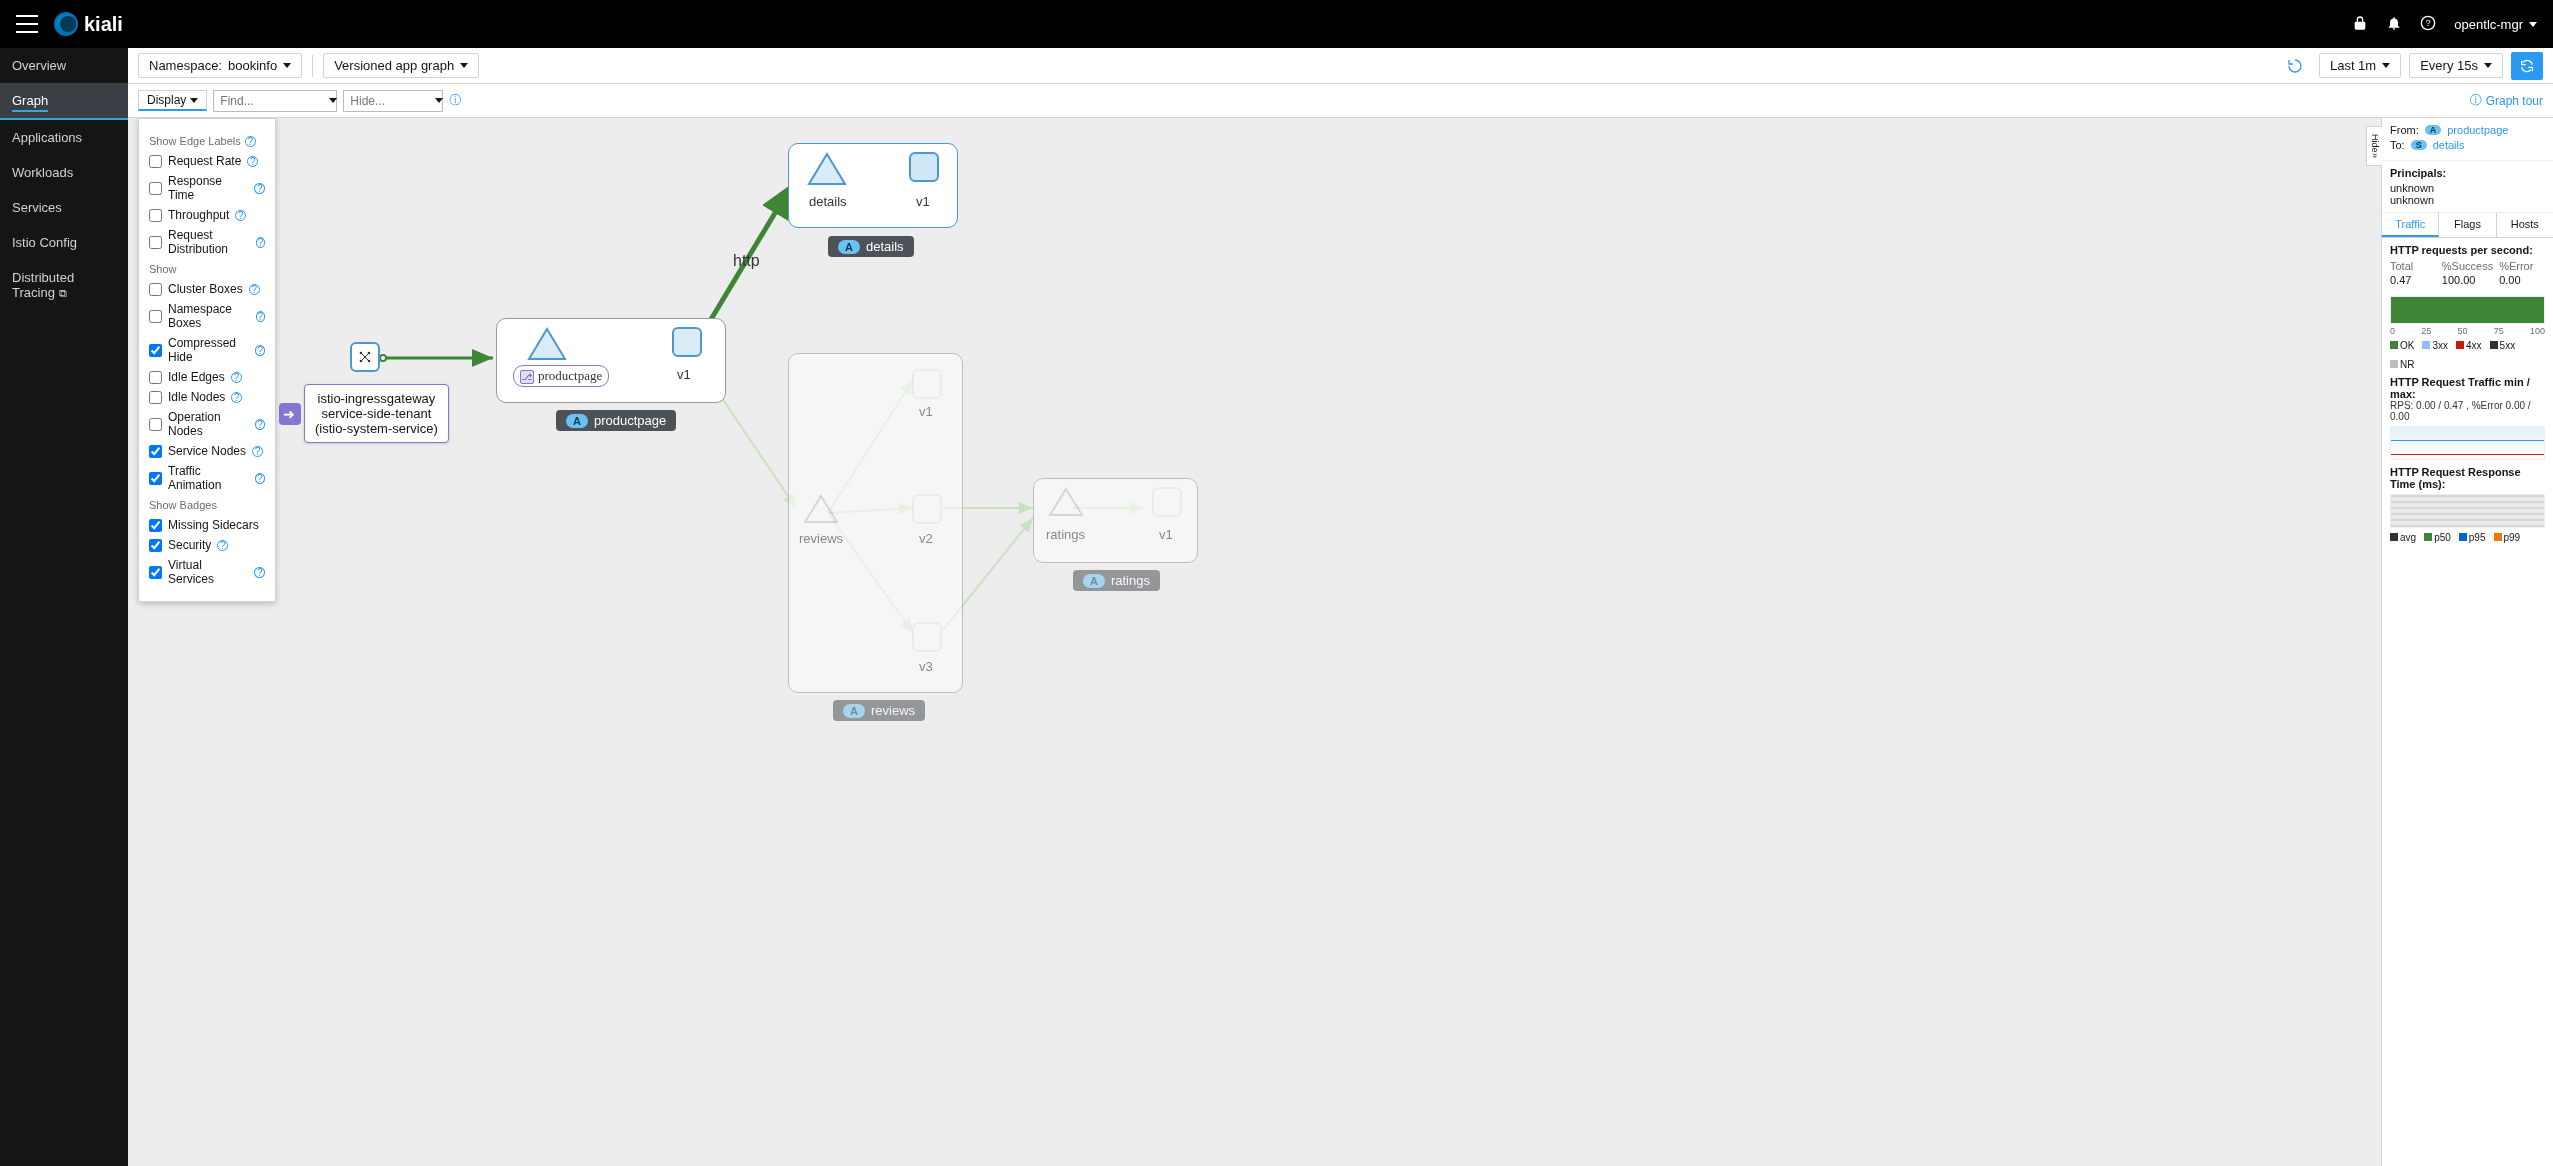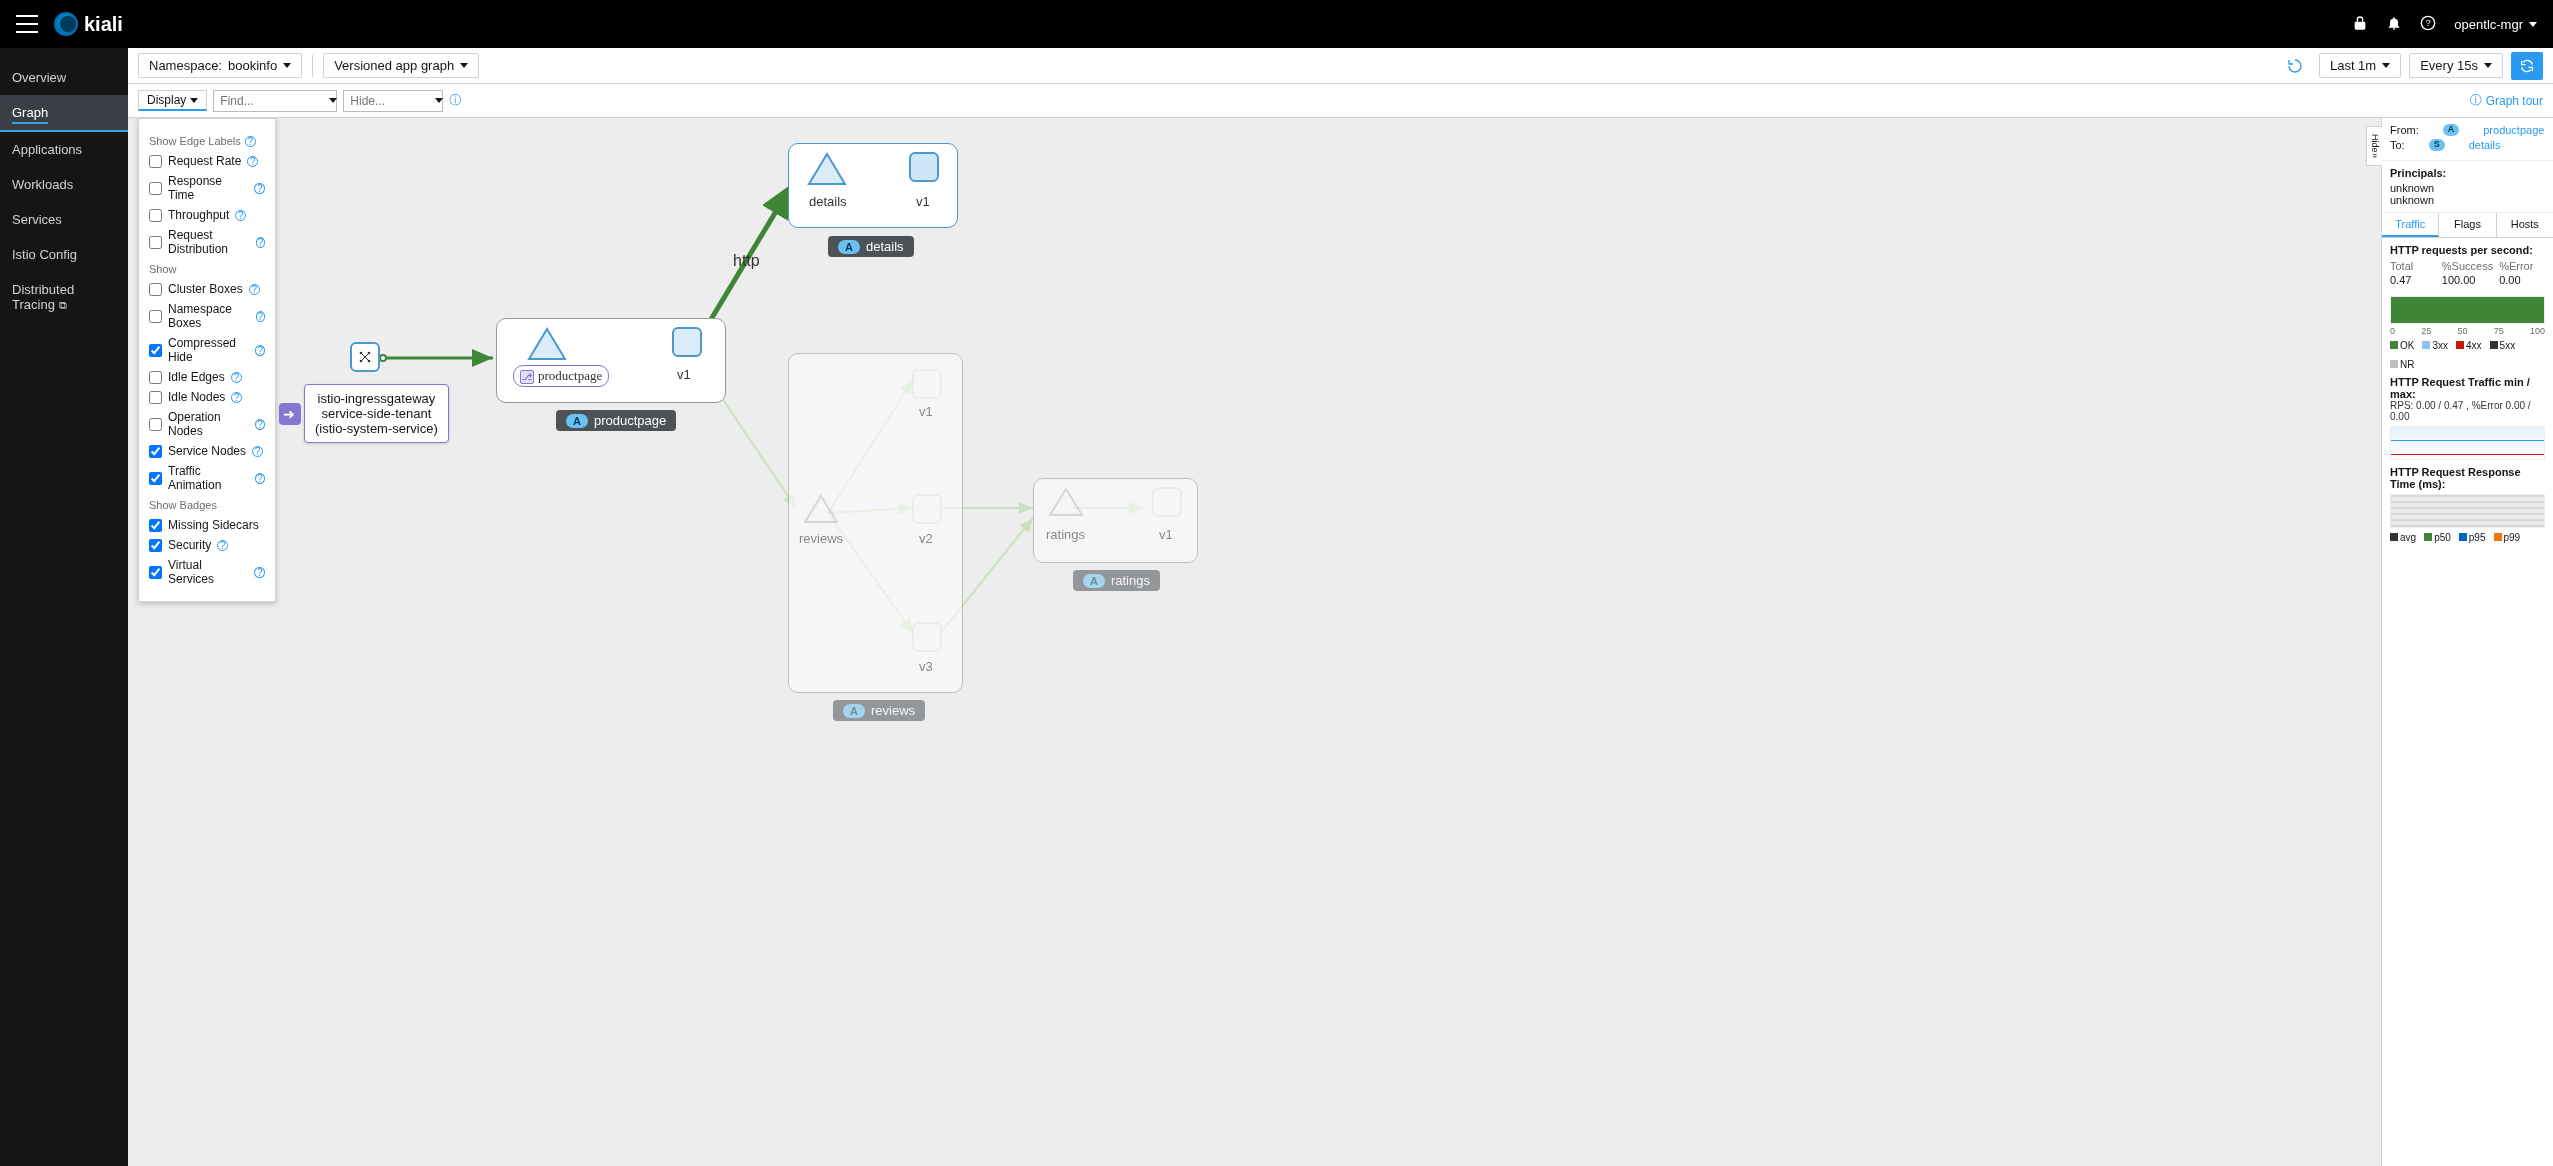--- a/index.html
+++ b/index.html
@@ -15,21 +15,21 @@
 .logo-circle::after{content:""; position:absolute; width:16px; height:16px; border-radius:50%; background:#003a5a; left:4px; top:2px;}
 .topbar-right { display: flex; align-items: center; gap: 18px; color: #fff; }
 .top-icon { width:16px; height:16px; display:inline-block; }
 .user-menu { display:flex; align-items:center; gap:6px; cursor:pointer; }
 .caret-down{width:0;height:0;border-left:4px solid transparent;border-right:4px solid transparent;border-top:5px solid currentColor;}
 
 
 .layout { display:flex; height: calc(100vh - 48px); }
 
 
-.sidebar { width: 128px; background: #151515; color:#d2d2d2; padding-top: 12px; }
+.sidebar { width: 128px; background: #151515; color:#d2d2d2; padding-top: 0; }
 .nav-item { padding: 10px 12px; cursor:pointer; font-size:13px; }
 .nav-item.active { background:#393f44; color:#fff; border-bottom:2px solid #39a5dc; }
 .nav-item.active .nav-label{ border-bottom:2px solid #39a5dc; padding-bottom:2px;}
 .ext-icon{margin-left:4px; font-size:11px;}
 
 
 .main { flex:1; display:flex; flex-direction:column; background:#fff; position:relative; }
 .toolbar1 { height:36px; border-bottom:1px solid #d2d2d2; display:flex; align-items:center; padding:0 10px; gap:10px; justify-content:space-between; }
 .tb-left{display:flex; gap:10px; align-items:center;}
 .tb-right{display:flex; gap:8px; align-items:center;}
@@ -75,21 +75,21 @@
 
 .vs-badge{display:inline-flex; width:14px; height:14px; background:#e2dcf5; border:1px solid #8476d1; border-radius:2px; align-items:center; justify-content:center; font-size:9px; color:#5e4db2; margin-right:4px;}
 
 .faded .shape-sq, .faded .shape-tri svg polygon{opacity:.35;}
 .faded{opacity:.55;}
 
 
 .side-panel{position:absolute; right:0; top:0; bottom:0; width:172px; background:#fff; border-left:1px solid #d2d2d2; font-size:11px; display:flex; flex-direction:column; z-index:5;}
 .side-tab-handle{position:absolute; left:-16px; top:8px; width:16px; height:40px; background:#fff; border:1px solid #d2d2d2; border-right:none; writing-mode:vertical-rl; font-size:9px; display:flex; align-items:center; justify-content:center; cursor:pointer;}
 .sp-header{padding:6px 8px; border-bottom:1px solid #eee;}
-.sp-row{display:flex; gap:24px; margin-bottom:3px;}
+.sp-row{display:flex; align-items:center; gap:6px; margin-bottom:3px;}
 .sp-badge{background:#6bc1f2; color:#063a55; font-size:9px; font-weight:700; padding:0 5px; border-radius:6px;}
 .sp-link{color:#2b9af3; cursor:pointer;}
 .sp-section{padding:6px 8px; border-bottom:1px solid #eee;}
 .sp-title{font-weight:600; margin-bottom:3px;}
 .sp-tabs{display:flex; border-bottom:1px solid #d2d2d2;}
 .sp-tab{flex:1; text-align:center; padding:5px 0; cursor:pointer; border-right:1px solid #d2d2d2; font-size:11px;}
 .sp-tab:last-child{border-right:none;}
 .sp-tab.active{color:#2b9af3; border-bottom:2px solid #2b9af3;}
 .sp-body{padding:6px 8px; overflow:auto; flex:1;}
 .metric-grid{display:grid; grid-template-columns:1fr 1fr 1fr; gap:2px 6px; margin:4px 0 10px;}

